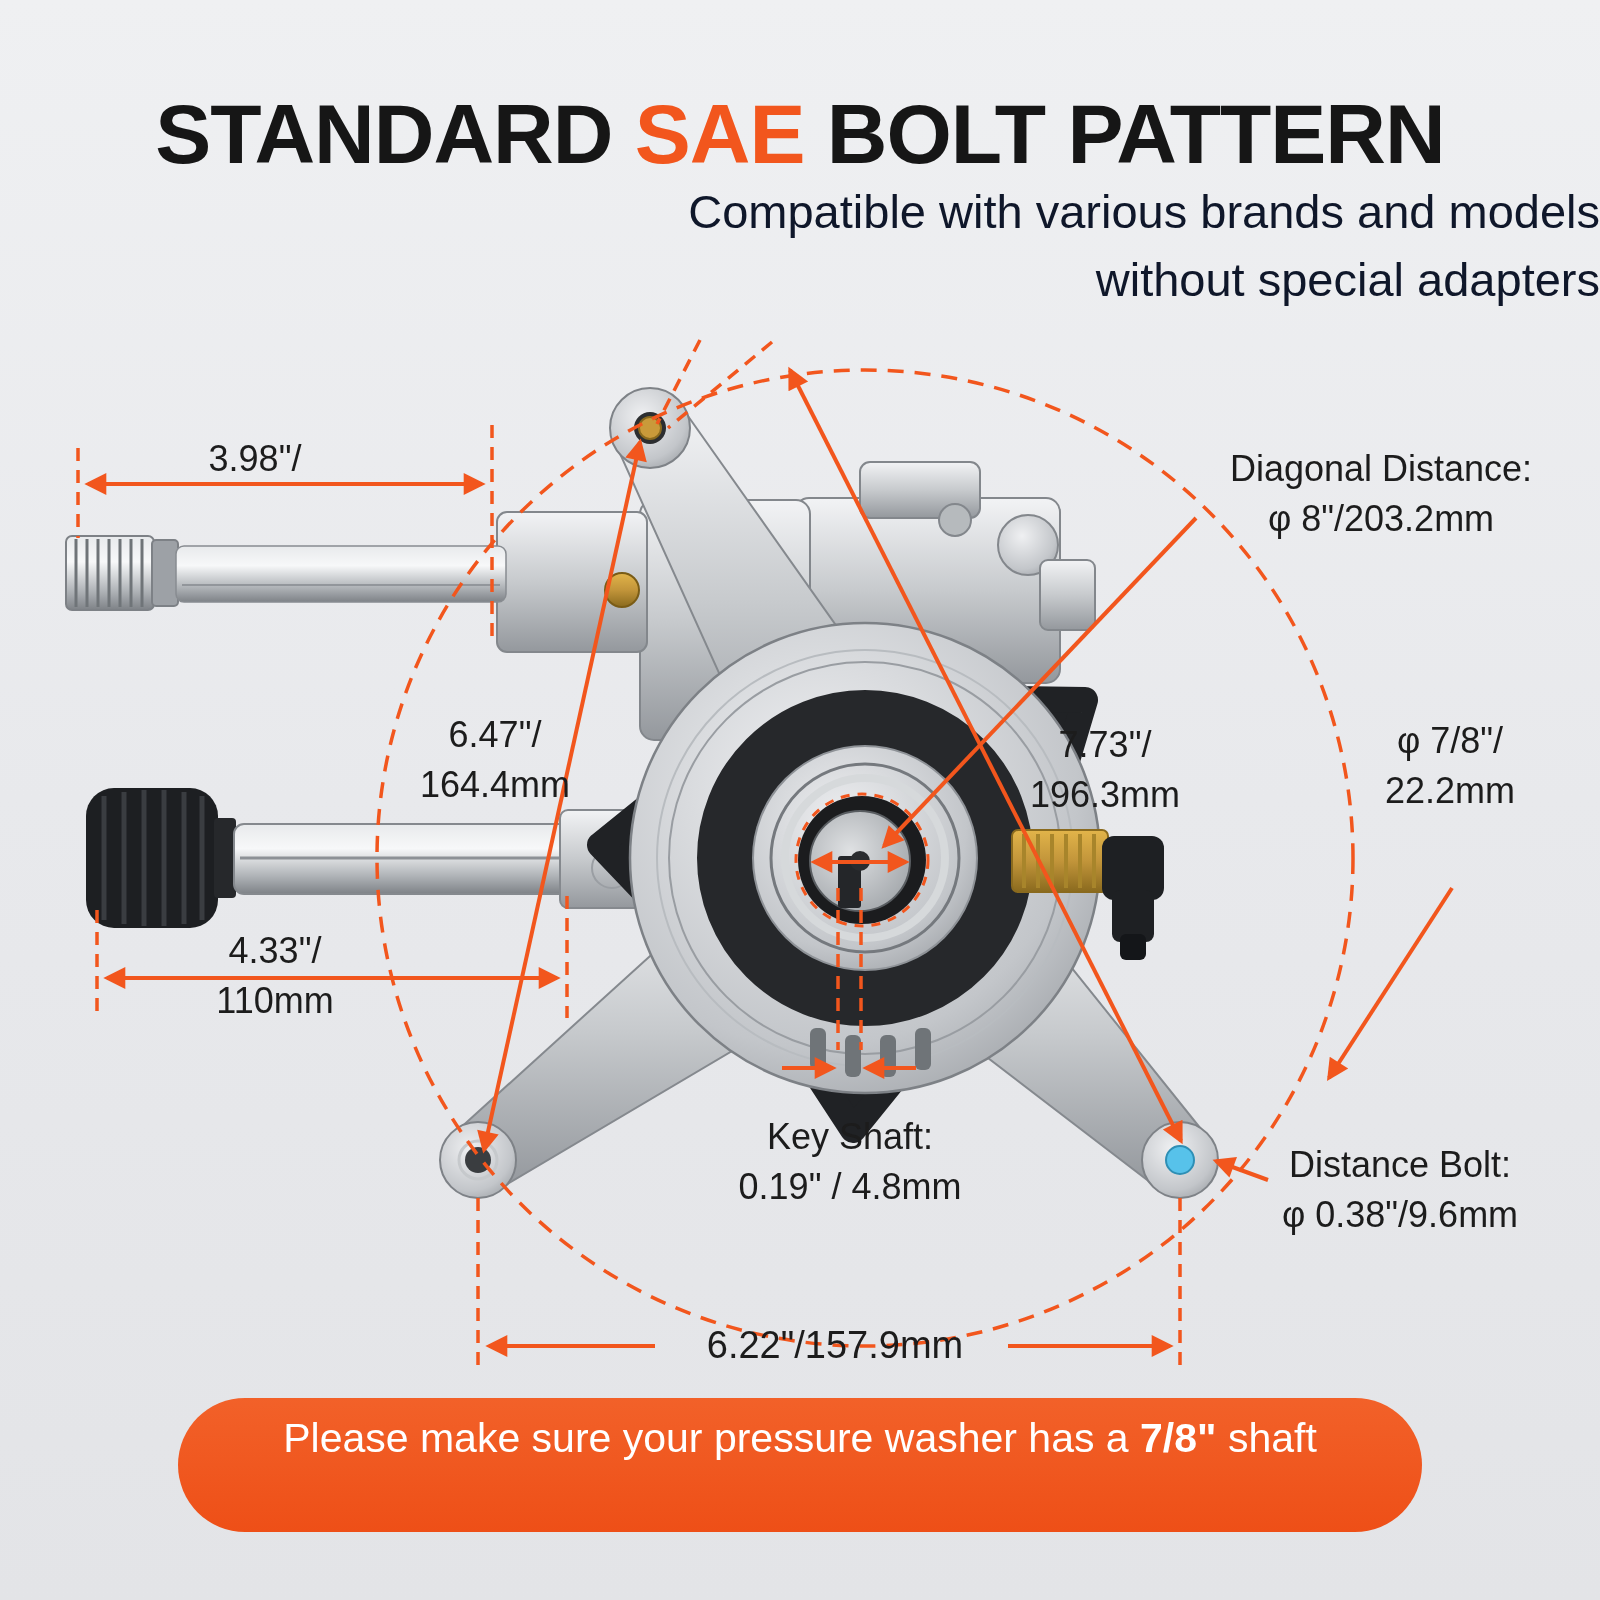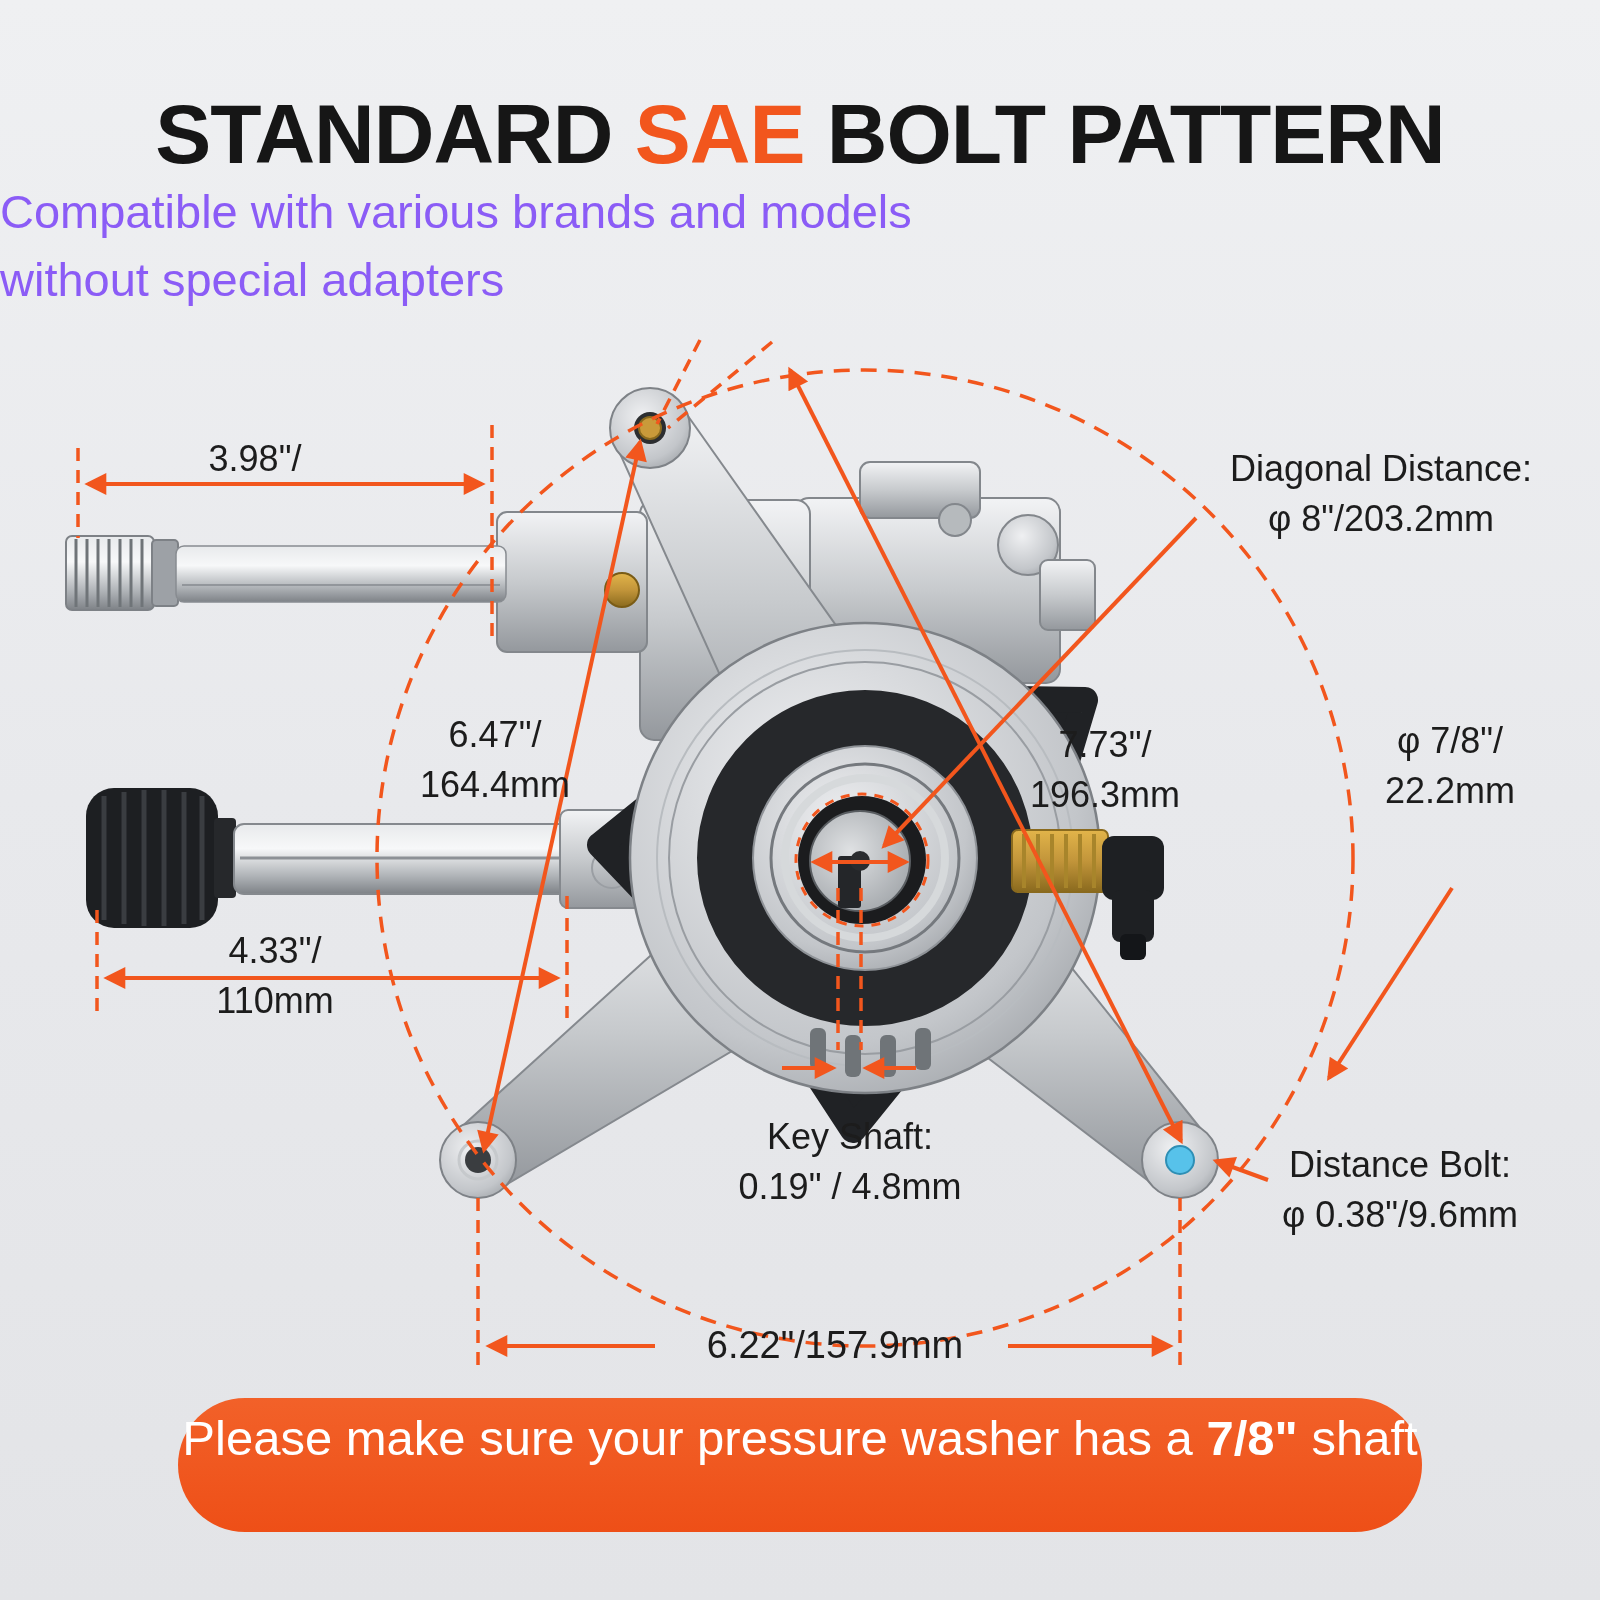--- a/index.html
+++ b/index.html
@@ -9,42 +9,42 @@
     background:linear-gradient(180deg,#eff0f2 0%,#e8e9ec 50%,#e3e4e7 100%);
     position:relative;overflow:hidden;
   }
   .stage{position:absolute;left:0;top:0;width:1600px;height:1600px}
   .title{
     position:absolute;top:62px;left:0;width:100%;text-align:center;
     font-size:84px;font-weight:bold;letter-spacing:-1px;color:#161616;white-space:nowrap;margin-top:24px;
   }
   .title .accent{color:#F2561D}
   .subtitle{
-    position:absolute;top:178px;left:0;width:100%;text-align:left;
-    font-size:47px;line-height:68px;color:#8b5cf6;
+    position:absolute;top:178px;left:0;width:100%;text-align:right;
+    font-size:47px;line-height:68px;color:#0f172a;
   }
   svg.diagram{position:absolute;left:0;top:0}
   .ann{
     position:absolute;text-align:center;font-size:36px;line-height:50px;color:#1c1c1c;
   }
   .ann div{white-space:nowrap}
   #ann-outlet{left:110px;top:434px;width:290px}
   #ann-diag{left:1176px;top:444px;width:410px}
   #ann-647{left:385px;top:710px;width:220px}
   #ann-773{left:985px;top:720px;width:240px}
   #ann-shaft{left:1320px;top:716px;width:260px}
   #ann-433{left:140px;top:926px;width:270px}
   #ann-key{left:695px;top:1112px;width:310px}
   #ann-mount{left:1230px;top:1140px;width:340px}
   #ann-622{left:660px;top:1320px;width:350px;font-size:38px}
   .footer-banner{
     position:absolute;left:178px;top:1398px;width:1244px;height:134px;
     background:linear-gradient(180deg,#F26129,#EE4F17);
     border-radius:67px;color:#ffffff;text-align:center;
-    font-size:49px;line-height:57px;padding-top:12px;
+    font-size:41px;line-height:57px;padding-top:12px;
   }
   .footer-banner strong{font-weight:bold}
 </style>
 </head>
 <body>
 
 <div class="stage">
 
   <div class="title"><span>STANDARD </span><span class="accent">SAE</span><span> BOLT PATTERN</span></div>
   <div class="subtitle">

